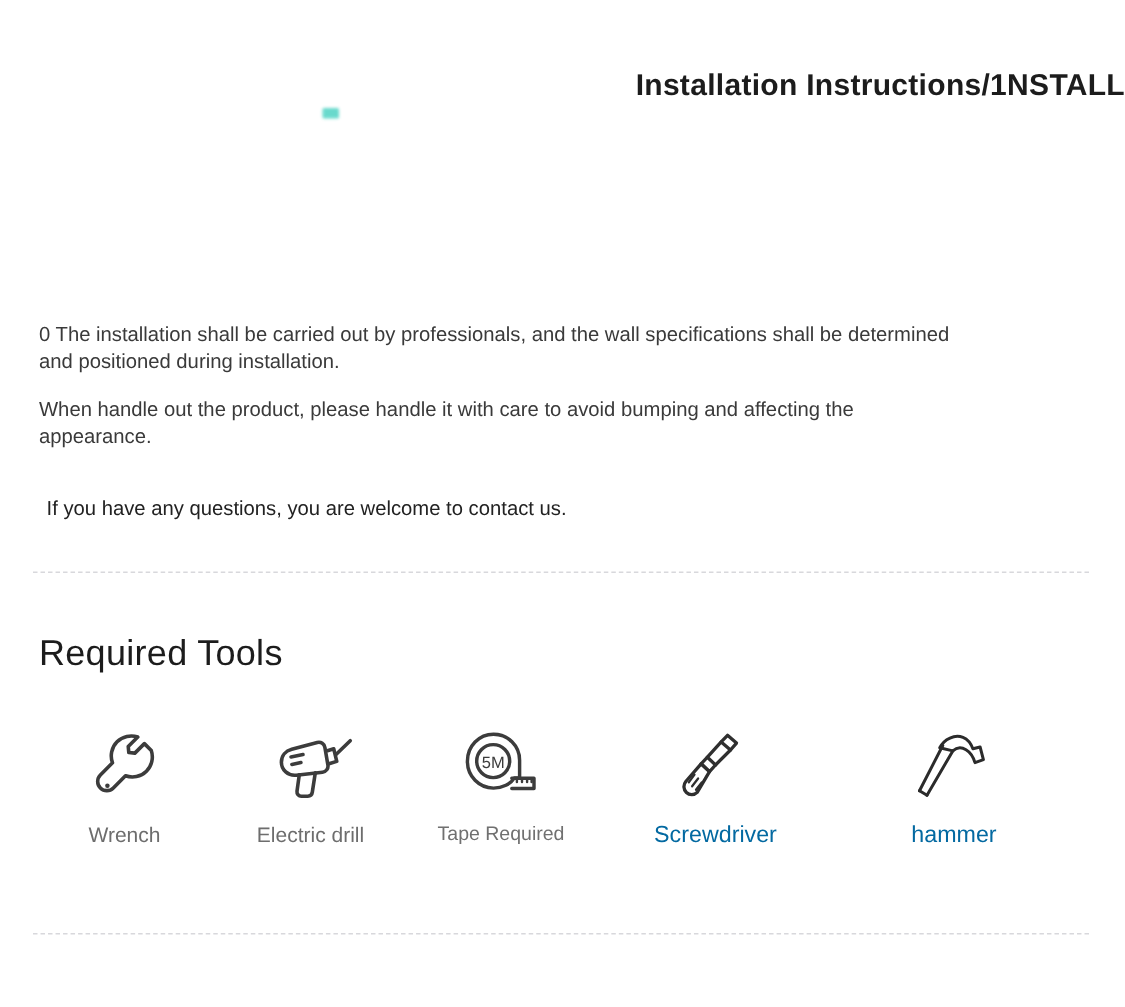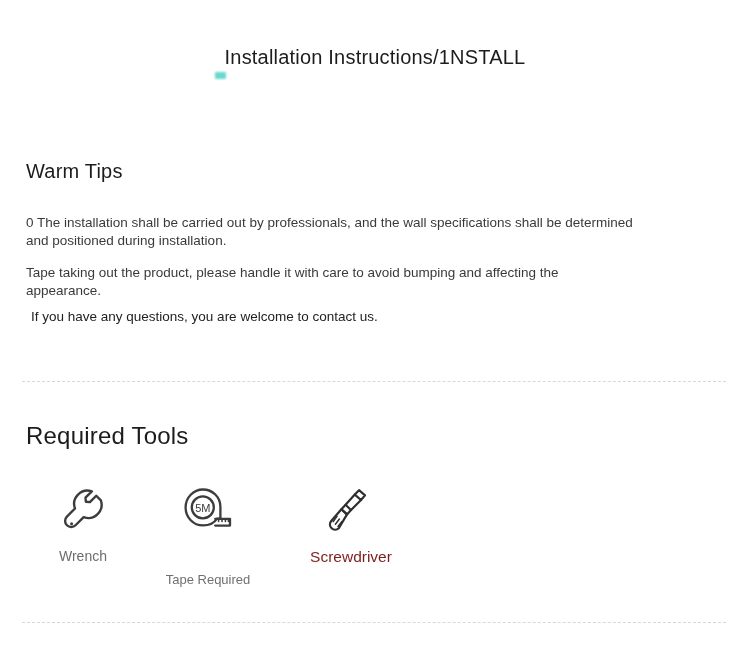--- a/index.html
+++ b/index.html
@@ -23,23 +23,23 @@
     width: 750px;
     height: 671px;
   }
 
   
   .doc-title {
     position: absolute;
     left: 0;
     top: 44px;
     width: 750px;
-    text-align: center;
+    text-align: right;
     font-size: 20px;
-    font-weight: 400;
+    font-weight: 700;
     letter-spacing: 0.2px;
     color: #1c1c1c;
     line-height: 26px;
   }
   .title-artifact {
     position: absolute;
     left: 215px;
     top: 72px;
     width: 11px;
     height: 7px;
@@ -73,21 +73,21 @@
     margin: 0 0 14px 0;
     max-width: 625px;
   }
   .tip-para.second {
     max-width: 560px;
     margin-bottom: 0;
   }
   .tip-contact {
     position: absolute;
     left: 31px;
-    top: 308px;
+    top: 330px;
     font-size: 13.5px;
     line-height: 18px;
     color: #222222;
   }
 
   
   .divider {
     position: absolute;
     left: 22px;
     width: 704px;
@@ -138,52 +138,51 @@
     color: #6d6d6d;
     white-space: nowrap;
     line-height: 20px;
   }
   .tool-label.small {
     font-size: 13px;
     color: #707070;
   }
   .tool-label.large {
     font-size: 15.5px;
-    color: #7f1d1d;
+    color: #0369a1;
   }
 
   
   .tool-item.t-wrench      { width: 122px; }
   .tool-item.t-drill       { width: 126px; }
-  .tool-item.t-tape        { width: 128px; gap: 24px; }
+  .tool-item.t-tape        { width: 128px; }
   .tool-item.t-screwdriver { width: 158px; }
   .tool-item.t-hammer      { width: 160px; }
 
   .tool-item.t-wrench .tool-icon      { margin-left: 2px; }
   .tool-item.t-drill .tool-icon       { margin-left: 4px; }
   .tool-item.t-tape .tool-icon        { margin-left: 0px; }
   .tool-item.t-screwdriver .tool-icon { margin-left: -6px; }
   .tool-item.t-hammer .tool-icon      { margin-left: -4px; }
 
   .tool-item.t-screwdriver .tool-label { margin-top: 5px; }
   .tool-item.t-hammer .tool-label      { margin-top: 5px; }
 </style>
 </head>
 <body>
 
 <div class="page">
 
   <div class="doc-title">Installation Instructions/1NSTALL</div>
   <div class="title-artifact"></div>
 
-  <div class="warm-tips-heading">Warm Tips</div>
 
   <div class="tips-body">
     <p class="tip-para first">0 The installation shall be carried out by professionals, and the wall specifications shall be determined and positioned during installation.</p>
-    <p class="tip-para second">Tape taking out the product, please handle it with care to avoid bumping and affecting the appearance.</p>
+    <p class="tip-para second">When handle out the product, please handle it with care to avoid bumping and affecting the appearance.</p>
   </div>
 
   <div class="tip-contact">If you have any questions, you are welcome to contact us.</div>
 
   <div class="divider top"></div>
 
   <div class="tools-heading">Required Tools</div>
 
   <div class="tools-row">
 
@@ -193,20 +192,41 @@
           <path d="M40.5 9.5 L33.6 16.4 L29.2 16.0 L28.8 11.6 L35.7 4.7
                    C30.6 3.0 24.7 4.2 20.7 8.2 C16.6 12.3 15.5 18.3 17.4 23.4
                    L8.6 32.2 C6.0 34.8 6.0 39.0 8.6 41.6 C11.2 44.2 15.4 44.2 18.0 41.6
                    L26.8 32.8 C31.9 34.7 37.9 33.6 42.0 29.5 C46.0 25.5 47.2 19.6 45.5 14.5 Z" transform="translate(1,2) scale(0.92)"></path>
           <circle cx="13.6" cy="38.8" r="1.5" fill="#3c3c3c" stroke="none"></circle>
         </svg>
       </div>
       <div class="tool-label">Wrench</div>
     </div>
 
+    <div class="tool-item t-drill">
+      <div class="tool-icon">
+        <svg width="56" height="52" viewBox="0 0 56 52" fill="none" stroke="#3c3c3c" stroke-width="2.4" stroke-linecap="round" stroke-linejoin="round">
+
+          <path d="M13.5 14.5 L30.5 10.0 C33.0 9.4 35.2 10.9 35.6 13.3
+                   L37.6 25.0 C38.0 27.4 36.4 29.5 34.0 29.8 L16.5 31.8
+                   C11.0 32.4 6.6 28.3 6.6 23.2 C6.6 18.7 9.5 15.5 13.5 14.5 Z"></path>
+
+          <path d="M18.5 31.6 L17.0 42.5 C16.8 44.3 18.1 45.8 19.9 45.8
+                   L24.2 45.8 C25.8 45.8 27.0 44.7 27.2 43.2 L29.2 30.2"></path>
+
+          <path d="M37.3 15.5 L41.5 14.2 L43.5 22.6 L38.3 24.2"></path>
+
+          <path d="M43.0 18.0 L52.5 8.8"></path>
+
+          <path d="M13.0 19.6 L21.0 18.0"></path>
+          <path d="M13.6 24.6 L19.6 23.4"></path>
+        </svg>
+      </div>
+      <div class="tool-label">Electric drill</div>
+    </div>
 
     <div class="tool-item t-tape">
       <div class="tool-icon">
         <svg width="54" height="52" viewBox="0 0 54 52" fill="none" stroke="#3c3c3c" stroke-width="2.3" stroke-linecap="round" stroke-linejoin="round">
 
           <path d="M22.0 4.5 C31.6 4.5 39.4 12.2 39.4 21.8 L39.4 33.6 L36.0 33.6
                    C33.4 37.7 28.0 40.4 22.0 40.4 C12.4 40.4 4.6 32.5 4.6 22.5
                    C4.6 12.4 12.4 4.5 22.0 4.5 Z"></path>
 
           <circle cx="21.8" cy="22.4" r="11.0"></circle>
@@ -238,18 +258,35 @@
                    C10.6 45.2 13.8 45.2 15.8 43.2 L24.0 29.4 Z"></path>
 
           <path d="M14.0 31.4 L10.2 36.6" stroke-width="1.5"></path>
           <path d="M16.4 34.0 L12.4 39.2" stroke-width="1.5"></path>
           <path d="M18.8 36.6 L15.0 41.5" stroke-width="1.5"></path>
         </svg>
       </div>
       <div class="tool-label large">Screwdriver</div>
     </div>
 
+    <div class="tool-item t-hammer">
+      <div class="tool-icon">
+        <svg width="52" height="52" viewBox="0 0 52 52" fill="none" stroke="#2b2b2b" stroke-width="2.0" stroke-linecap="round" stroke-linejoin="round">
+
+          <path d="M18.5 13.5 C21.5 7.5 28.5 4.5 34.0 6.6
+                   C37.5 8.0 39.4 11.0 40.6 14.2
+                   L45.4 13.0 L47.6 21.4 L42.0 23.4
+                   C41.0 20.0 39.0 16.6 36.0 14.8
+                   C33.0 13.0 29.6 13.4 27.2 15.6 Z"></path>
+
+          <path d="M27.2 15.6 L10.0 45.2"></path>
+          <path d="M20.5 12.0 L5.0 42.2"></path>
+          <path d="M5.0 42.2 L10.0 45.2"></path>
+        </svg>
+      </div>
+      <div class="tool-label large">hammer</div>
+    </div>
 
   </div>
 
   <div class="divider bottom"></div>
 
 </div>
 
 </body></html>

